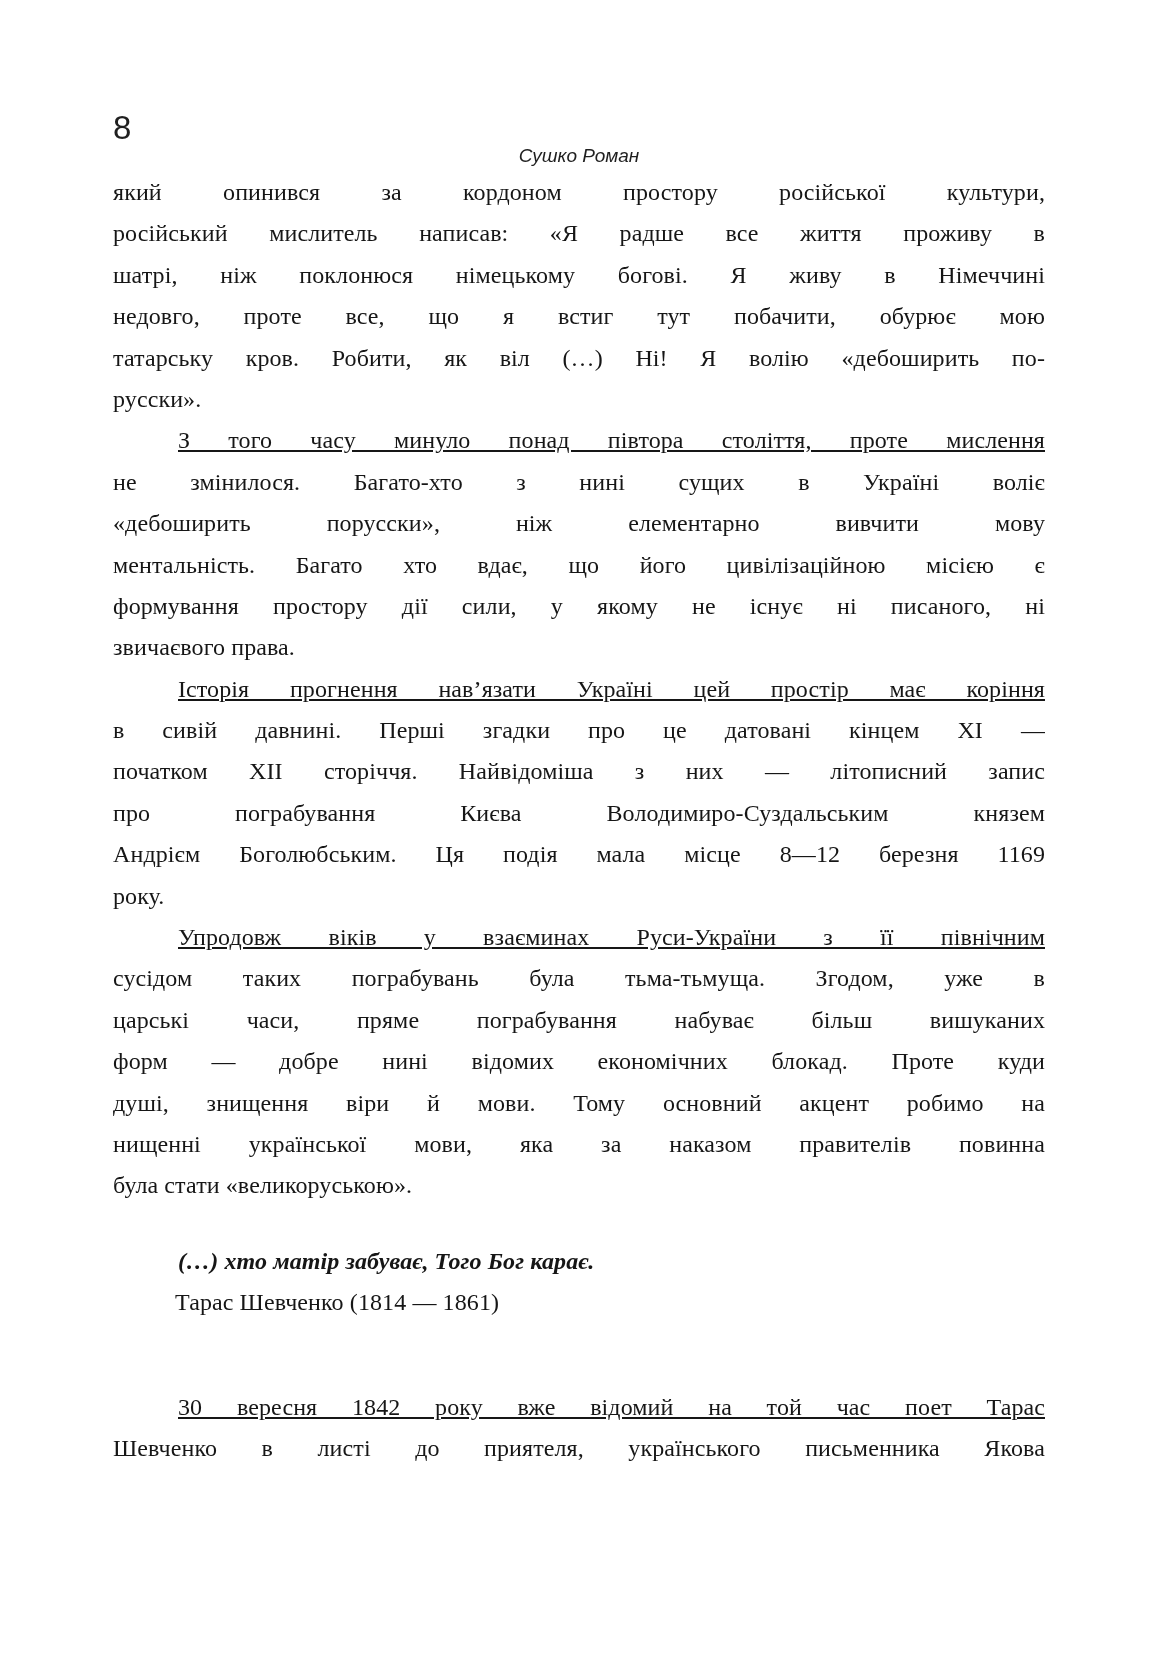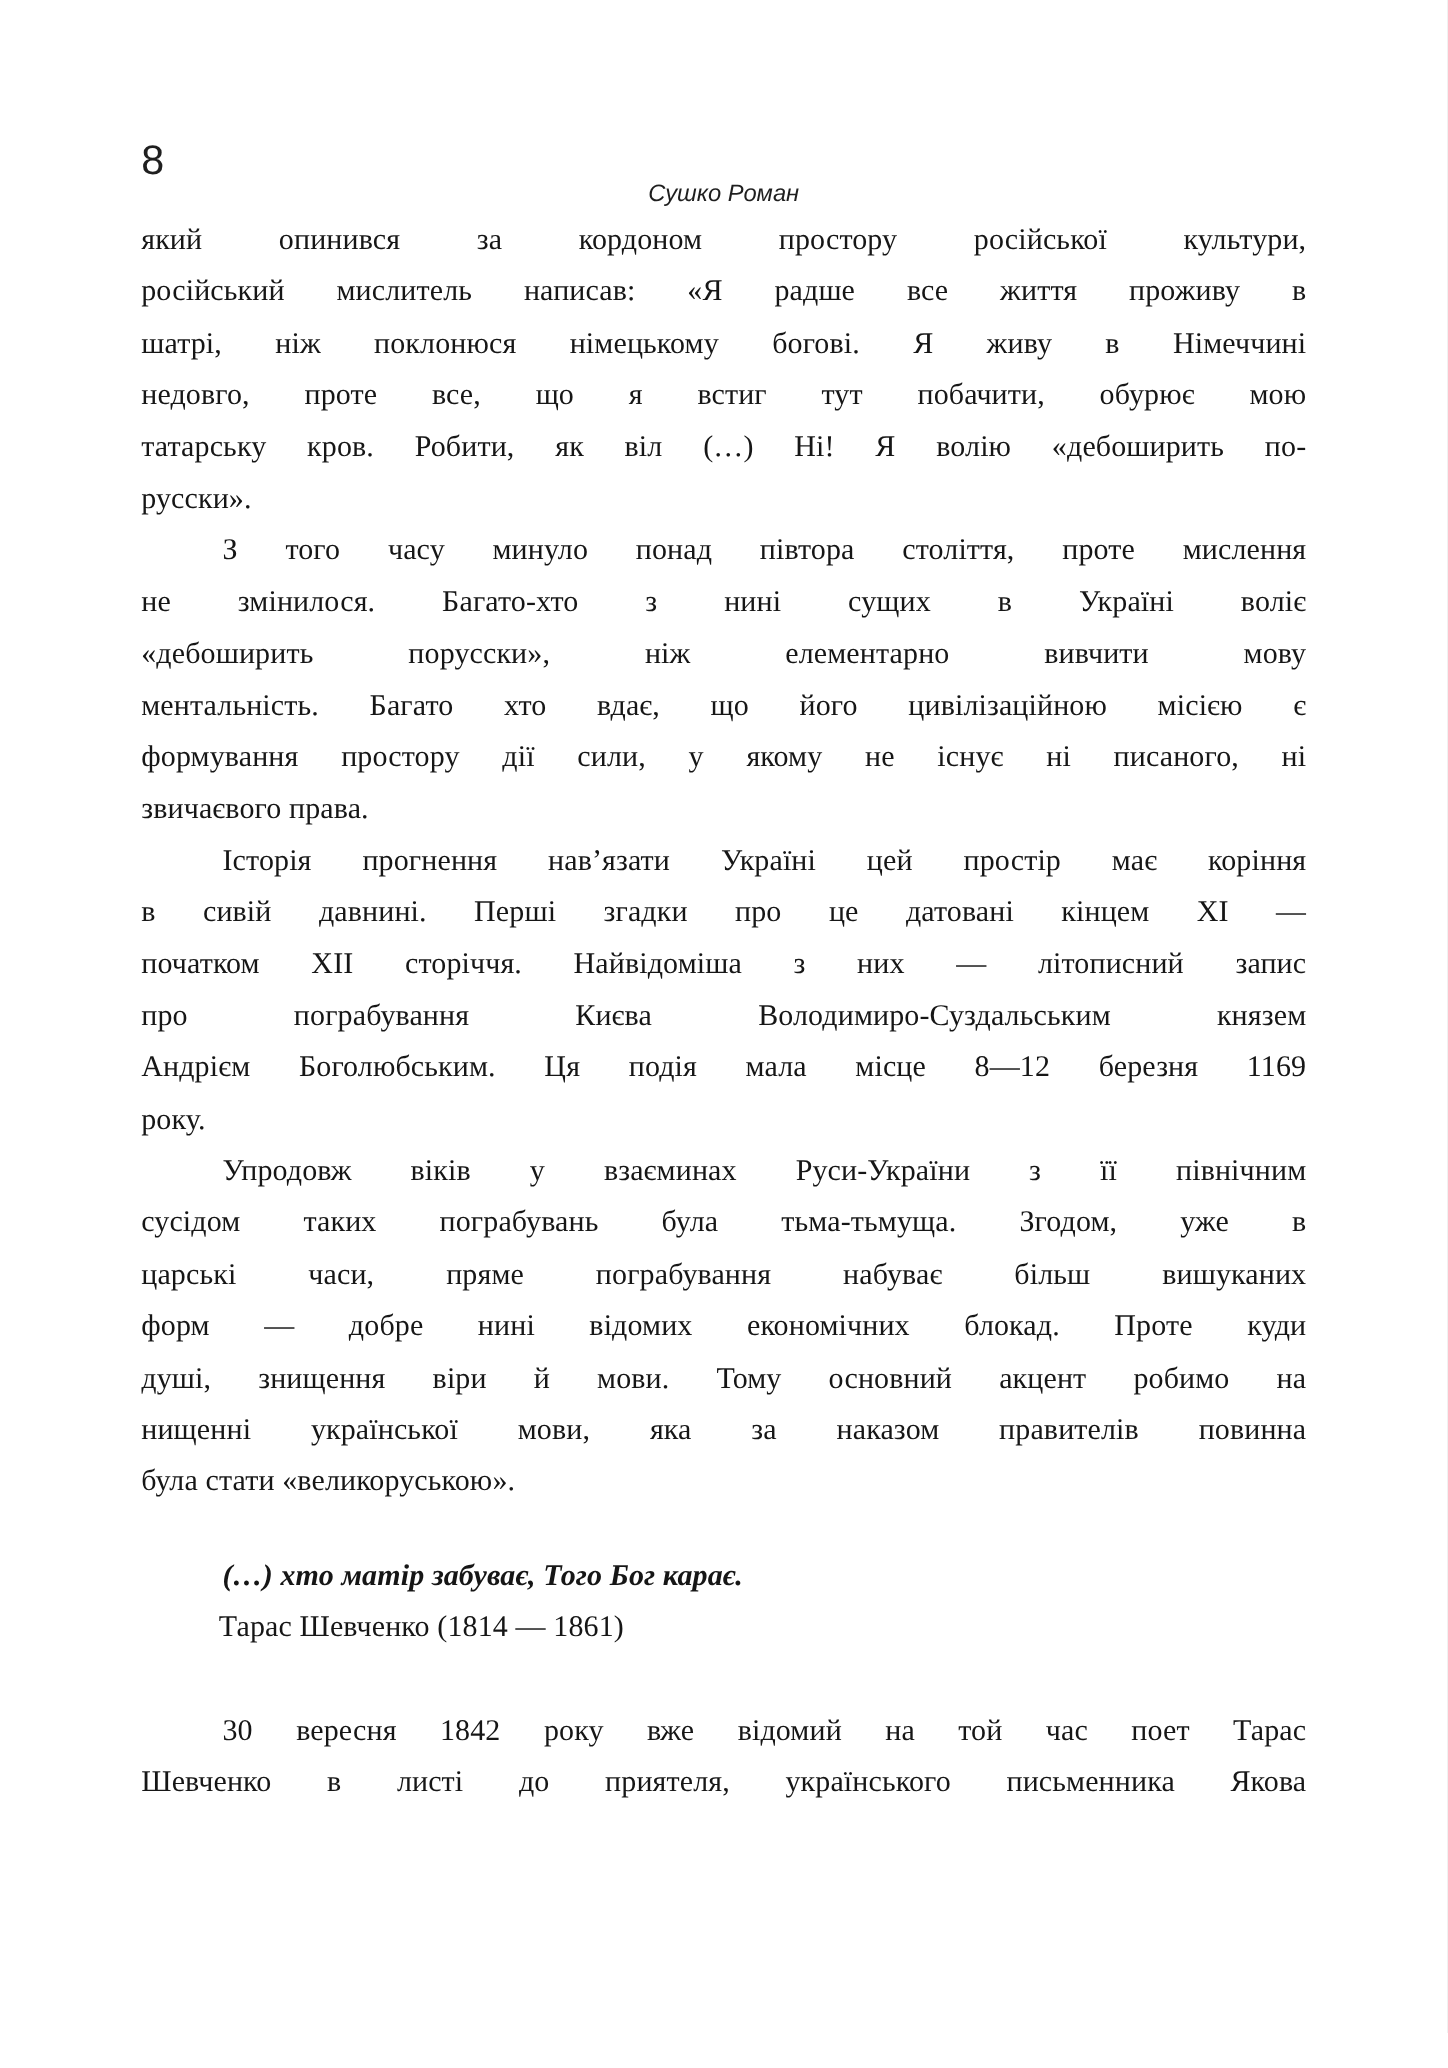--- a/index.html
+++ b/index.html
@@ -48,39 +48,39 @@
   }
   .para { margin: 0; padding: 0; }
   .ln {
     height: 41.4px;
     overflow: hidden;
     text-align: justify;
     text-align-last: justify;
     white-space: normal;
   }
   .ln.end { text-align: right; text-align-last: left; }
-  .ln.ind { text-indent: 65px; }
+  .ln.ind { text-indent: 65px; text-decoration: underline; }
   .epigraph { margin-top: 34px; }
   .epigraph .quote {
     font-weight: bold;
     height: 41.4px;
     overflow: hidden;
     text-align: left;
     text-align-last: left;
     text-indent: 65px;
     font-style: italic;
   }
   .epigraph .attr {
     height: 41.4px;
     overflow: hidden;
     text-align: center;
     text-align-last: left;
     text-indent: 62px;
   }
-  .para.after-epigraph { margin-top: 41px; }
+  .para.after-epigraph { margin-top: 63px; }
 </style>
 </head>
 <body>
 
 <div class="page">
 
   <div class="hdr-num">8</div>
   <div class="hdr-title">Сушко Роман</div>
 
   <div class="body-text">

